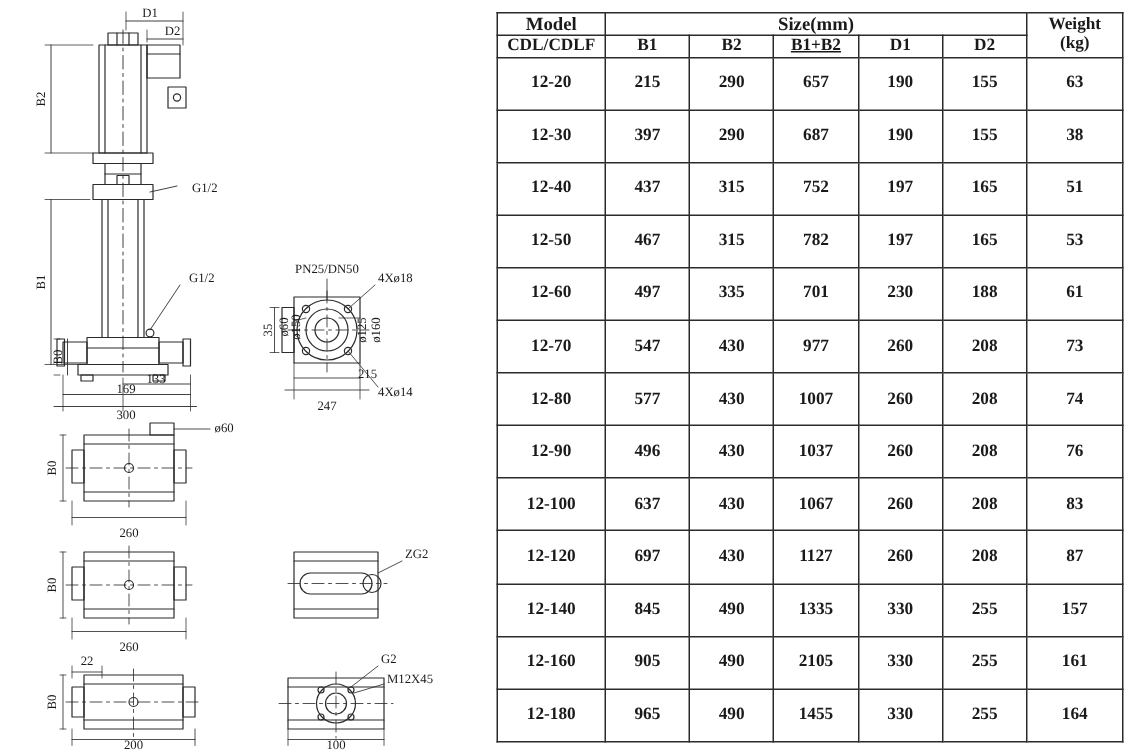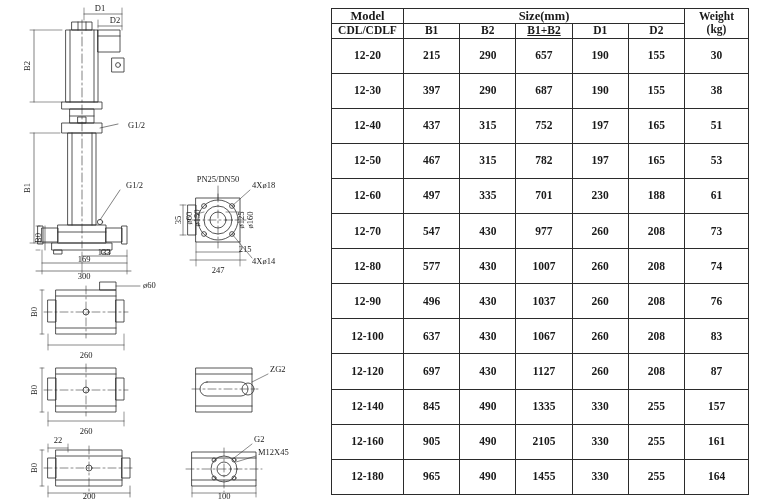--- a/index.html
+++ b/index.html
@@ -320,21 +320,21 @@
         </tr>
       </thead>
       <tbody>
         <tr>
           <td>12-20</td>
           <td>215</td>
           <td>290</td>
           <td>657</td>
           <td>190</td>
           <td>155</td>
-          <td>30</td>
+          <td>63</td>
         </tr>
         <tr>
           <td>12-30</td>
           <td>397</td>
           <td>290</td>
           <td>687</td>
           <td>190</td>
           <td>155</td>
           <td>38</td>
         </tr>

